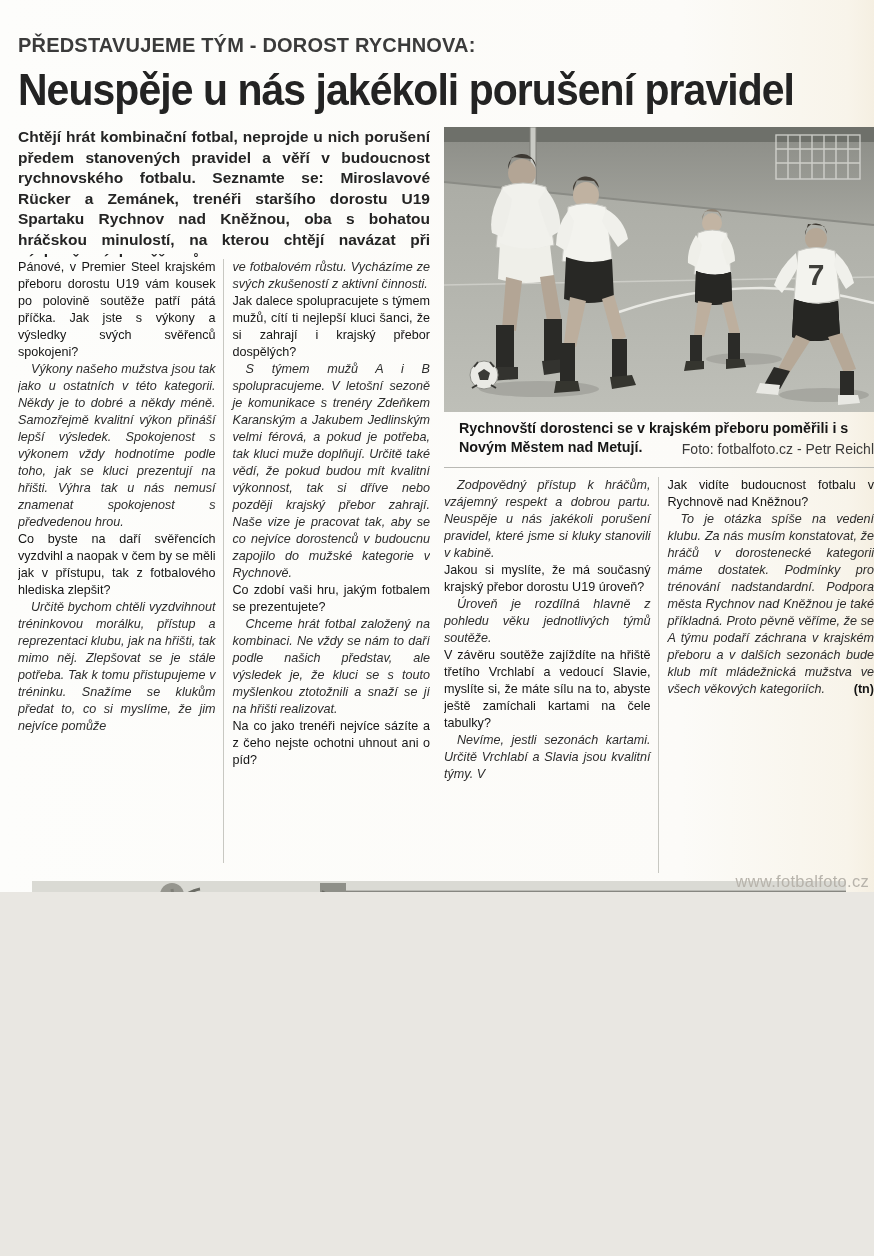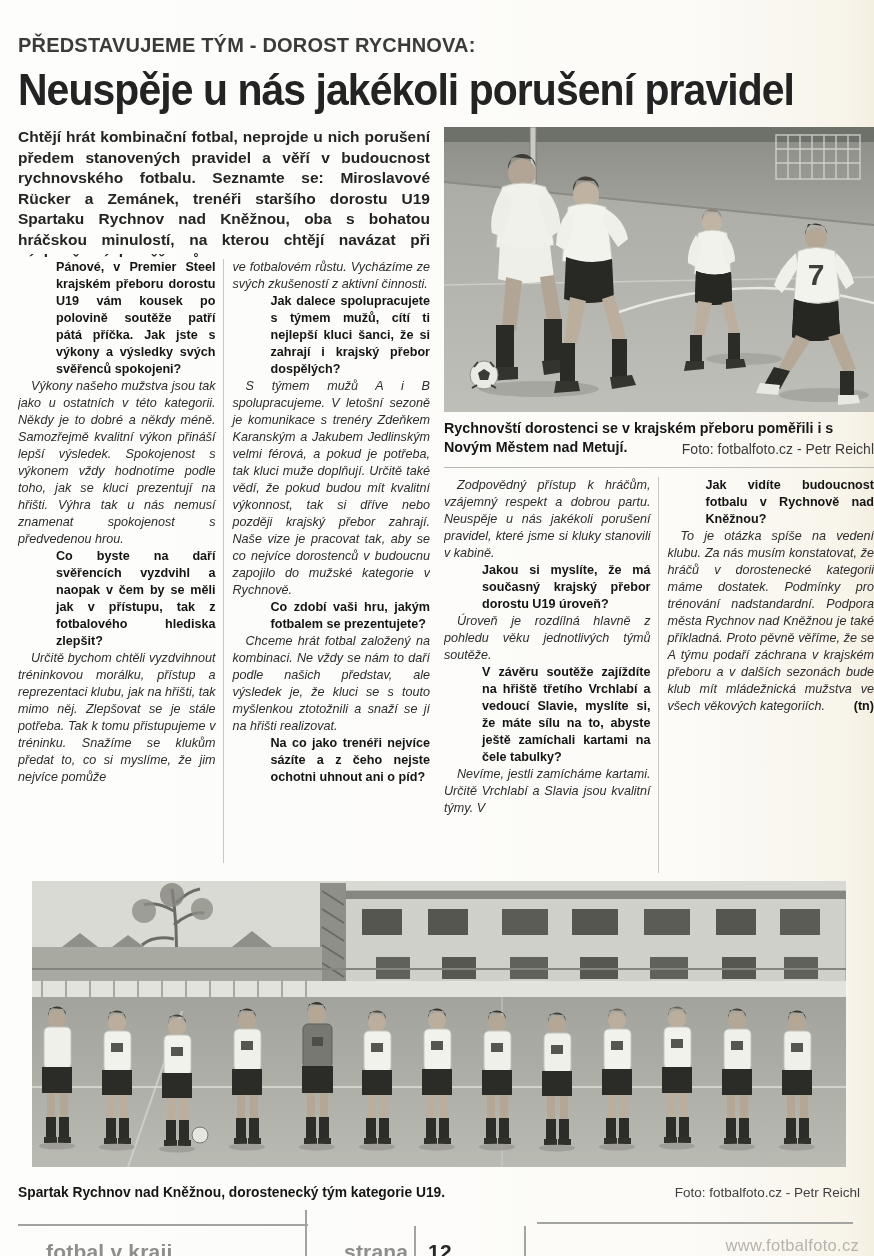--- a/index.html
+++ b/index.html
@@ -1,19 +1,19 @@
 <!DOCTYPE html>
 <html><head>
 <meta charset="utf-8">
 <style>
   * { margin:0; padding:0; box-sizing:border-box; }
   html,body { background:#e9e7e2; }
   .page {
     position:relative;
-    width:874px; height:1256px;
+    width:874px; height:892px;
     margin:0 auto;
     background:linear-gradient(90deg,#fdfdfb 0%,#fcfbf8 78%,#f8f4ea 97%,#f5efe2 100%);
     font-family:"Liberation Sans","DejaVu Sans",sans-serif;
     color:#1c1c1c;
     overflow:hidden;
     padding:30px 14px 4px 18px;
   }
   .kicker {
     font-size:20px; font-weight:bold; letter-spacing:.2px;
     color:#3b3b3b; margin-top:4px;
@@ -32,47 +32,47 @@
     font-size:15.5px; font-weight:bold; line-height:20.5px;
     text-align:justify; color:#242424; height:130px; overflow:hidden;
   }
 
   .cols { display:flex; margin-top:2px; }
   .left-pane .cols { height:604px; overflow:hidden; }
   .right-pane .cols { height:396px; overflow:hidden; }
   .col { flex:1; padding-right:7px; }
   .col + .col { border-left:1px solid #c8c8c2; padding-left:9px; padding-right:0; }
   .col p { font-size:12.6px; line-height:17px; text-align:justify; }
-  .col p.q { font-weight:bold; color:#141414;margin-left:38px; }
+  .col p.q { font-weight:normal; color:#141414; }
   .col p.a { font-style:italic; color:#2d2d2d; text-indent:13px; }
   .col p.a.cont { text-indent:0; }
   .sig { float:right; font-style:normal; font-weight:bold; color:#141414; }
 
   .photo-frame { display:block; line-height:0; }
   .photo-frame svg { display:block; }
 
   .caption1 { position:relative; margin-top:7px; padding-bottom:2px; min-height:40px; }
-  .caption1 .cap-bold { font-size:14.3px; font-weight:bold; color:#161616; line-height:19px; display:block; padding-right:0; }
+  .caption1 .cap-bold { font-size:14.3px; font-weight:bold; color:#161616; line-height:19px; display:block; padding-right:0;margin-left:15px; }
   .caption1 .credit { position:absolute; right:0; bottom:2px; font-size:14px; font-weight:normal; color:#3a3a3a; background:inherit; }
   .cap-rule { border-top:1px solid #b9b9b4; margin:8px 0 9px 0; }
 
   .photo2-wrap { width:814px; margin:8px auto 0 auto; }
   .caption2 { width:842px; margin:18px auto 0 auto; display:flex; justify-content:space-between; align-items:baseline; }
   .caption2 .cap-bold { font-size:13.8px; font-weight:bold; color:#161616; }
   .caption2 .credit { font-size:13.5px; color:#3f3f3f; }
 
   .footer { position:relative; height:88px; margin-top:10px; }
   .fl { position:absolute; background:#a3a3a0; }
   .hl { height:1.5px; }
   .vl { width:1.5px; }
   .ftext { position:absolute; font-size:21px; font-weight:bold; color:#8e8e8c; letter-spacing:.2px; }
   .fnum { color:#262626; }
 
   .watermark {
-    position:absolute; right:15px; bottom:1px;
+    position:absolute; right:5px; bottom:1px;
     font-size:16.5px; color:#b7b3ab; letter-spacing:.3px;
   }
 </style>
 </head>
 <body>
 
 <div class="page">
 
   <div class="kicker">PŘEDSTAVUJEME TÝM - DOROST RYCHNOVA:</div>
   <h1 class="headline">Neuspěje u nás jakékoli porušení pravidel</h1>
@@ -193,21 +193,21 @@
         <span class="credit">Foto: fotbalfoto.cz - Petr Reichl</span>
       </div>
       <div class="cap-rule"></div>
 
       <div class="cols">
         <div class="col">
           <p class="a">Zodpovědný přístup k hráčům, vzájemný respekt a dobrou partu. Neuspěje u nás jakékoli porušení pravidel, které jsme si kluky stanovili v kabině.</p>
           <p class="q">Jakou si myslíte, že má současný krajský přebor dorostu U19 úroveň?</p>
           <p class="a">Úroveň je rozdílná hlavně z pohledu věku jednotlivých týmů soutěže.</p>
           <p class="q">V závěru soutěže zajíždíte na hřiště třetího Vrchlabí a vedoucí Slavie, myslíte si, že máte sílu na to, abyste ještě zamíchali kartami na čele tabulky?</p>
-          <p class="a">Nevíme, jestli zamícháme kartami. Určitě Vrchlabí a Slavia jsou kvalitní týmy. V</p>
+          <p class="a">Nevíme, jestli sezonách kartami. Určitě Vrchlabí a Slavia jsou kvalitní týmy. V</p>
         </div>
         <div class="col">
           <p class="q">Jak vidíte budoucnost fotbalu v Rychnově nad Kněžnou?</p>
           <p class="a"><span>To je otázka spíše na vedení klubu. Za nás musím konstatovat, že hráčů v dorostenecké kategorii máme dostatek. Podmínky pro trénování nadstandardní. Podpora města Rychnov nad Kněžnou je také příkladná. Proto pěvně věříme, že se A týmu podaří záchrana v krajském přeboru a v dalších sezonách bude klub mít mládežnická mužstva ve všech věkových kategoriích.</span> <span class="sig">(tn)</span></p>
         </div>
       </div>
     </div>
   </div>
 
   <div class="photo2-wrap">

